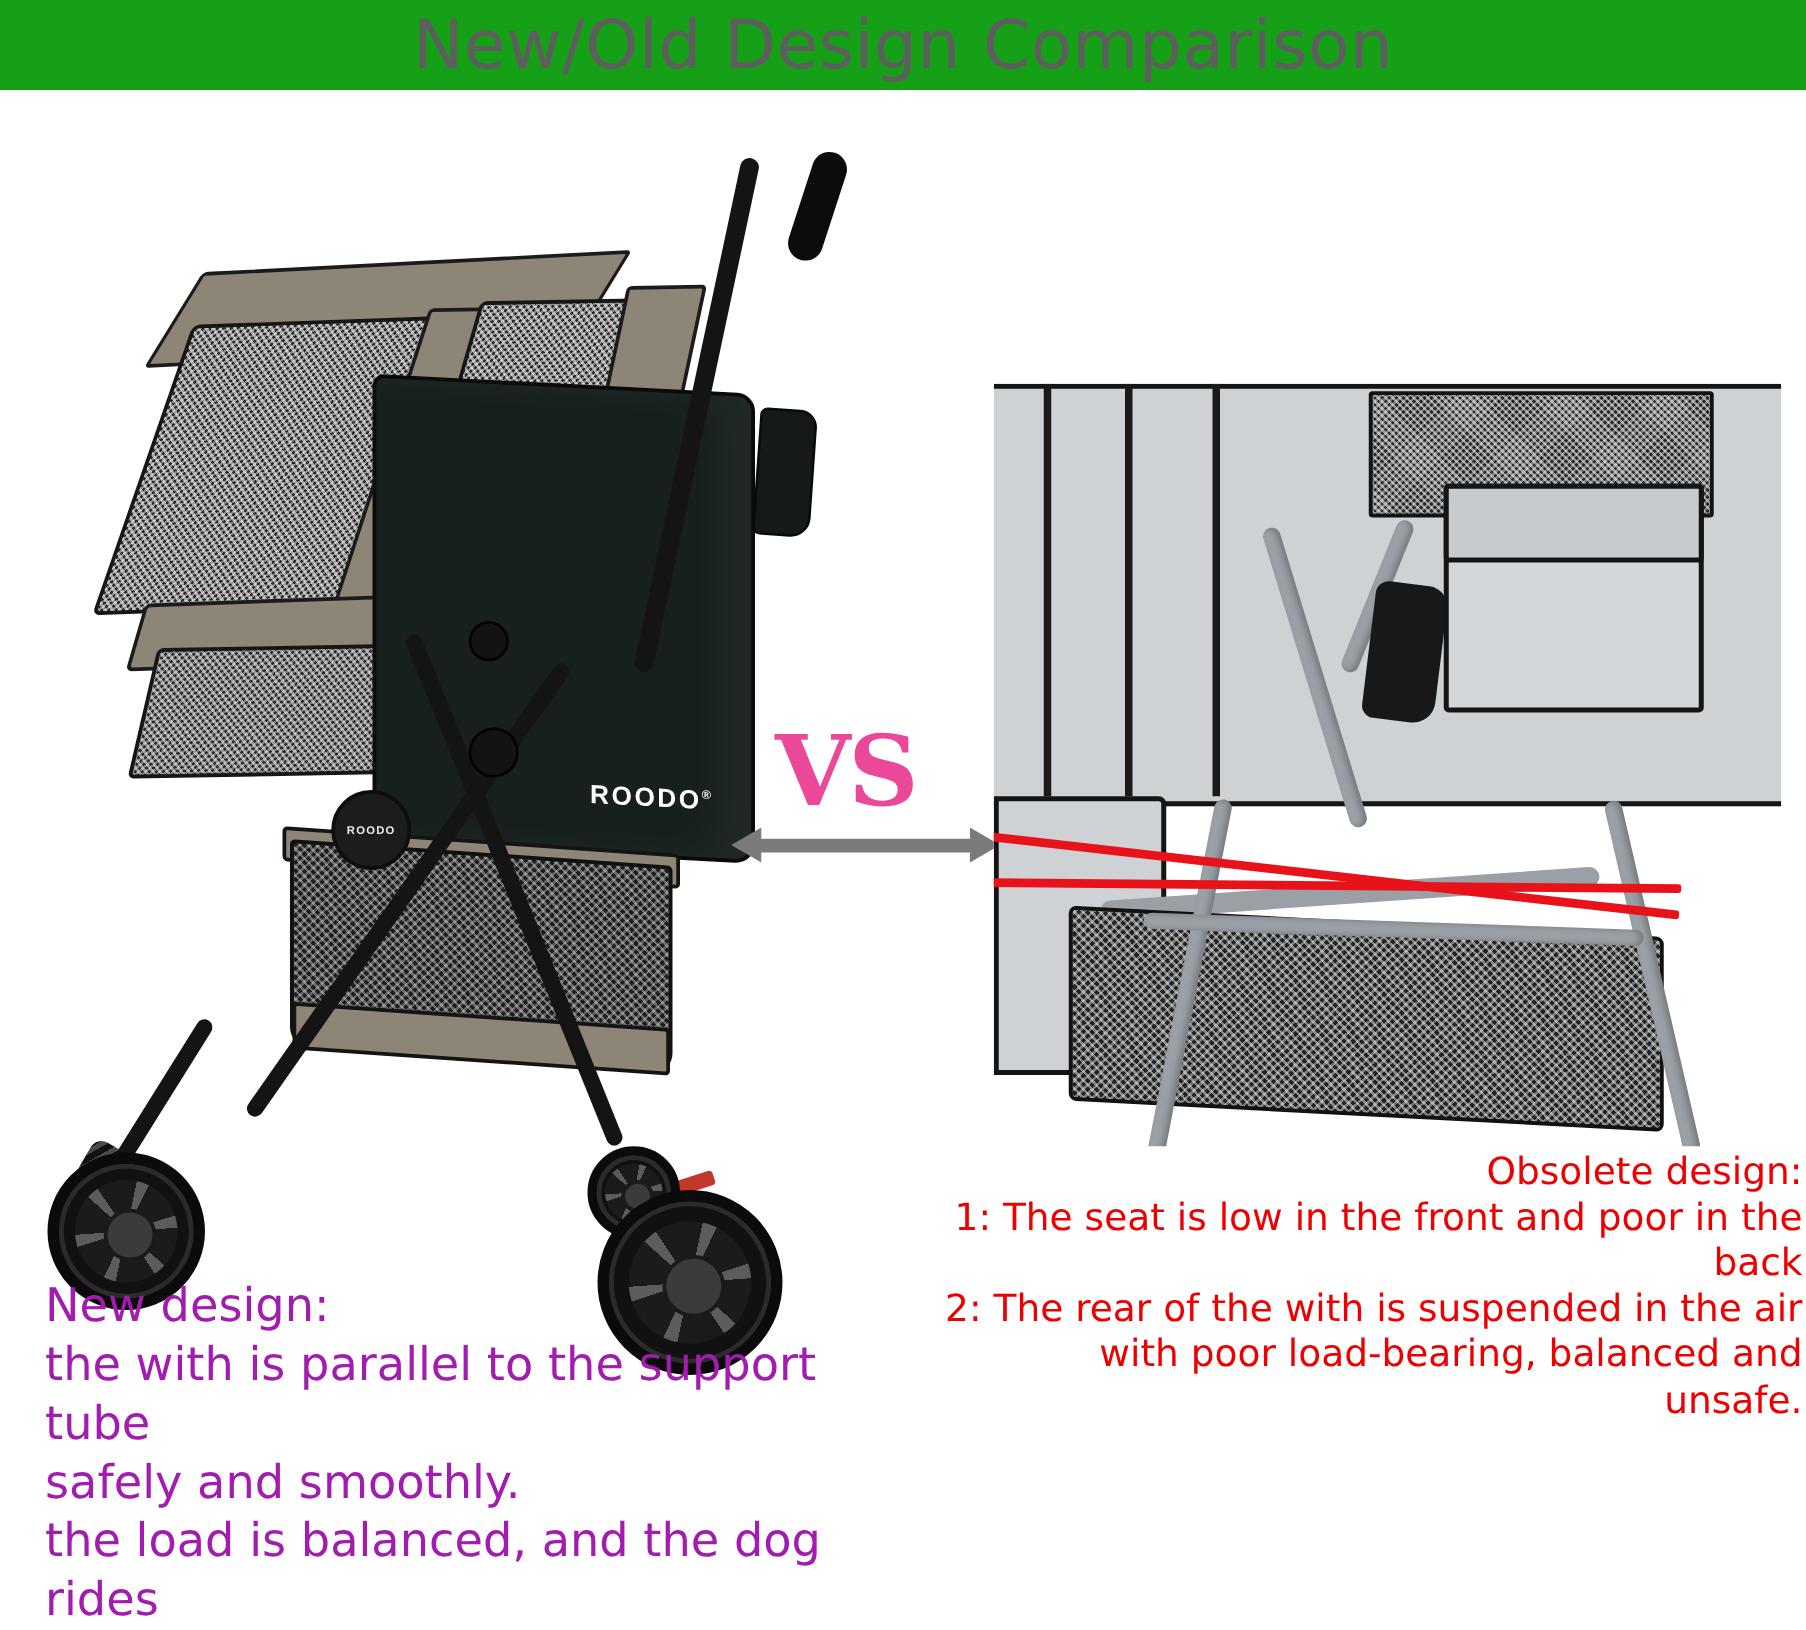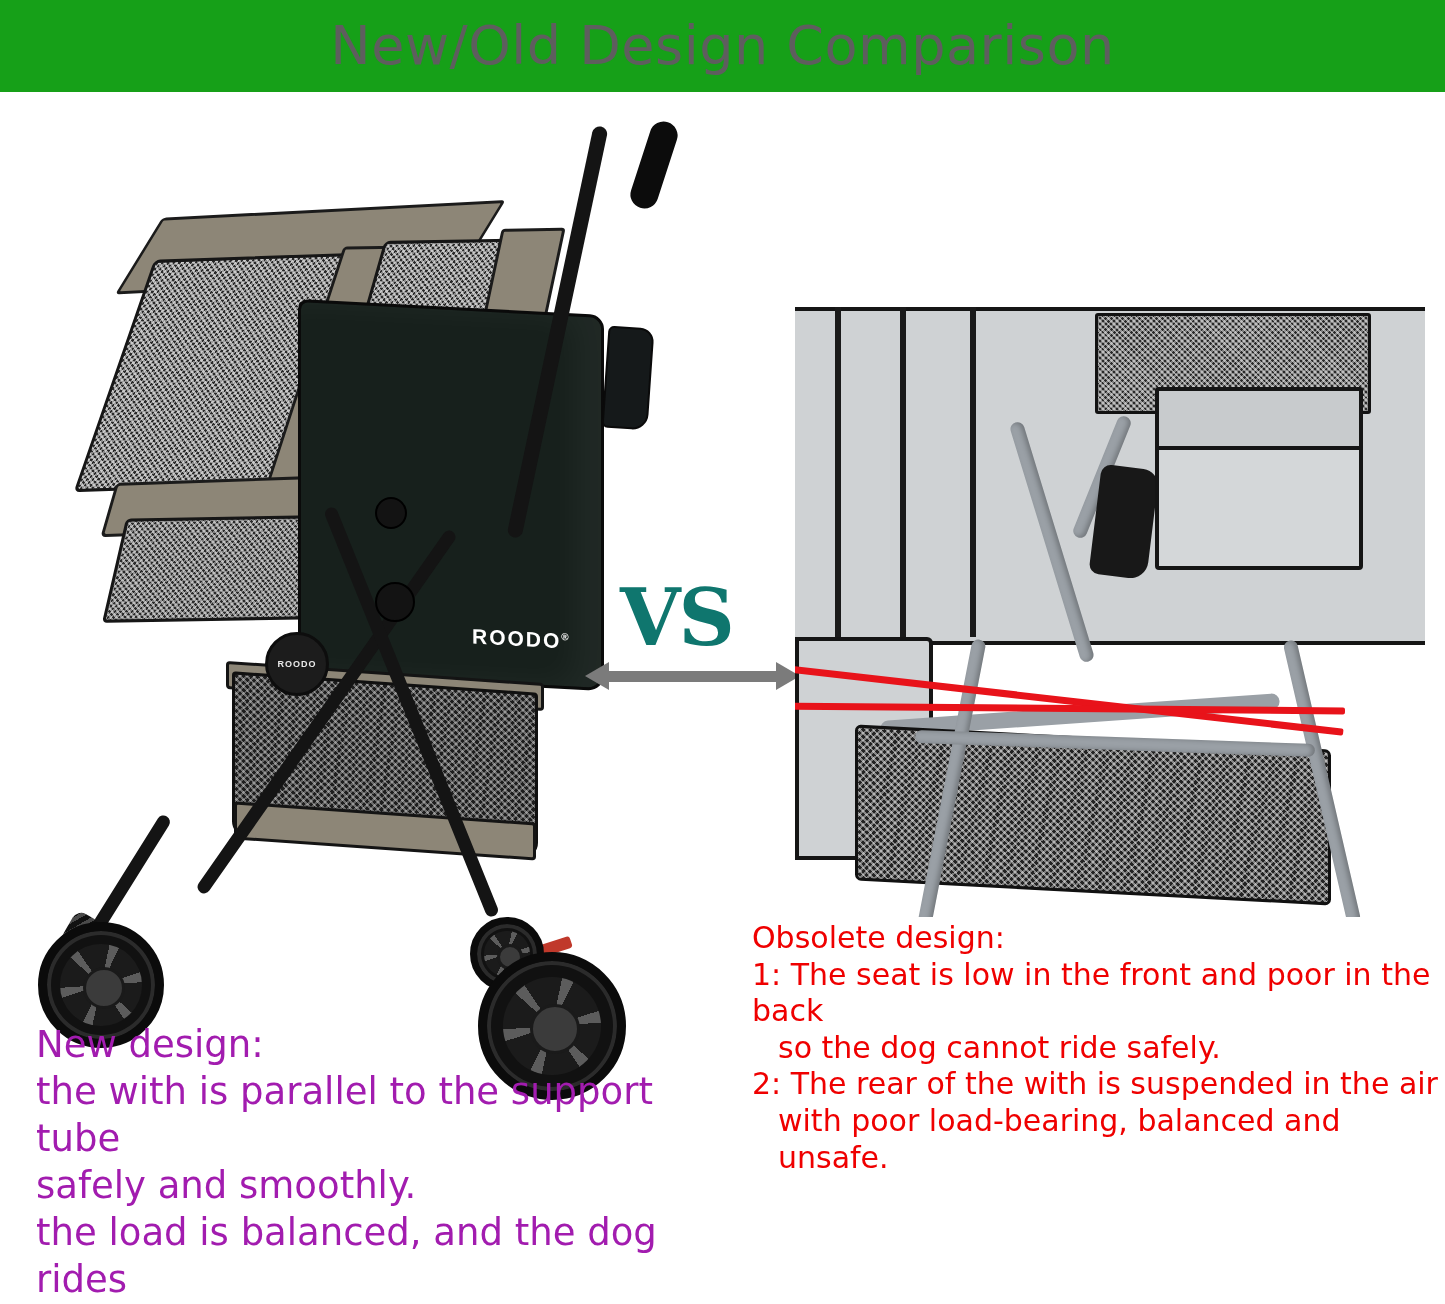--- a/index.html
+++ b/index.html
@@ -13,21 +13,21 @@
     font-family: "Liberation Sans", sans-serif;
     overflow: hidden;
     position: relative;
   }
 
   
   .banner {
     position: absolute;
     left: 0; top: 0;
     width: 1445px;
-    height: 92px;
+    height: 72px;
     background: #16a018;
     display: flex;
     align-items: center;
     justify-content: center;
   }
   .banner-title {
     font-family: "DejaVu Sans", sans-serif;
     font-size: 54px;
     font-weight: 400;
     color: #5e5e5e;
@@ -390,21 +390,21 @@
   .rl1 { left: -10px; top: 390px; width: 560px; transform: rotate(6.5deg); }
   .rl2 { left: -10px; top: 398px; width: 560px; transform: rotate(0.5deg); }
 
   
   .vs-label {
     position: absolute;
     left: 620px; top: 480px;
     font-family: "DejaVu Serif", serif;
     font-weight: bold;
     font-size: 78px;
-    color: #0f766e;
+    color: #ec4899;
     letter-spacing: -2px;
   }
   .arrow-wrap {
     position: absolute;
     left: 585px; top: 570px;
     width: 215px; height: 28px;
   }
   .arrow-shaft {
     position: absolute;
     left: 22px; top: 9px;
@@ -436,21 +436,21 @@
 
   .caption-right {
     position: absolute;
     left: 752px; top: 828px;
     width: 690px;
     font-family: "DejaVu Sans", sans-serif;
     color: #ef0000;
     font-size: 30px;
     line-height: 1.22;
   }
-  .caption-right .ln { display: block; }
+  .caption-right .ln { display: block; text-align: right; }
   .caption-right .indent { padding-left: 26px; }
 </style>
 </head>
 <body>
 
 <div class="banner">
   <div class="banner-title">New/Old Design Comparison</div>
 </div>
 
 <div class="stage">
@@ -532,18 +532,17 @@
   <div class="caption-left">
     <span class="lead">New design:</span>
     <span class="body">the with is parallel to the support tube</span>
     <span class="body">safely and smoothly.</span>
     <span class="body">the load is balanced, and the dog rides</span>
   </div>
 
   <div class="caption-right">
     <span class="ln">Obsolete design:</span>
     <span class="ln">1: The seat is low in the front and poor in the back</span>
-    <span class="ln indent">so the dog cannot ride safely.</span>
     <span class="ln">2: The rear of the with is suspended in the air</span>
     <span class="ln indent">with poor load-bearing, balanced and unsafe.</span>
   </div>
 
 </div>
 
 </body></html>

